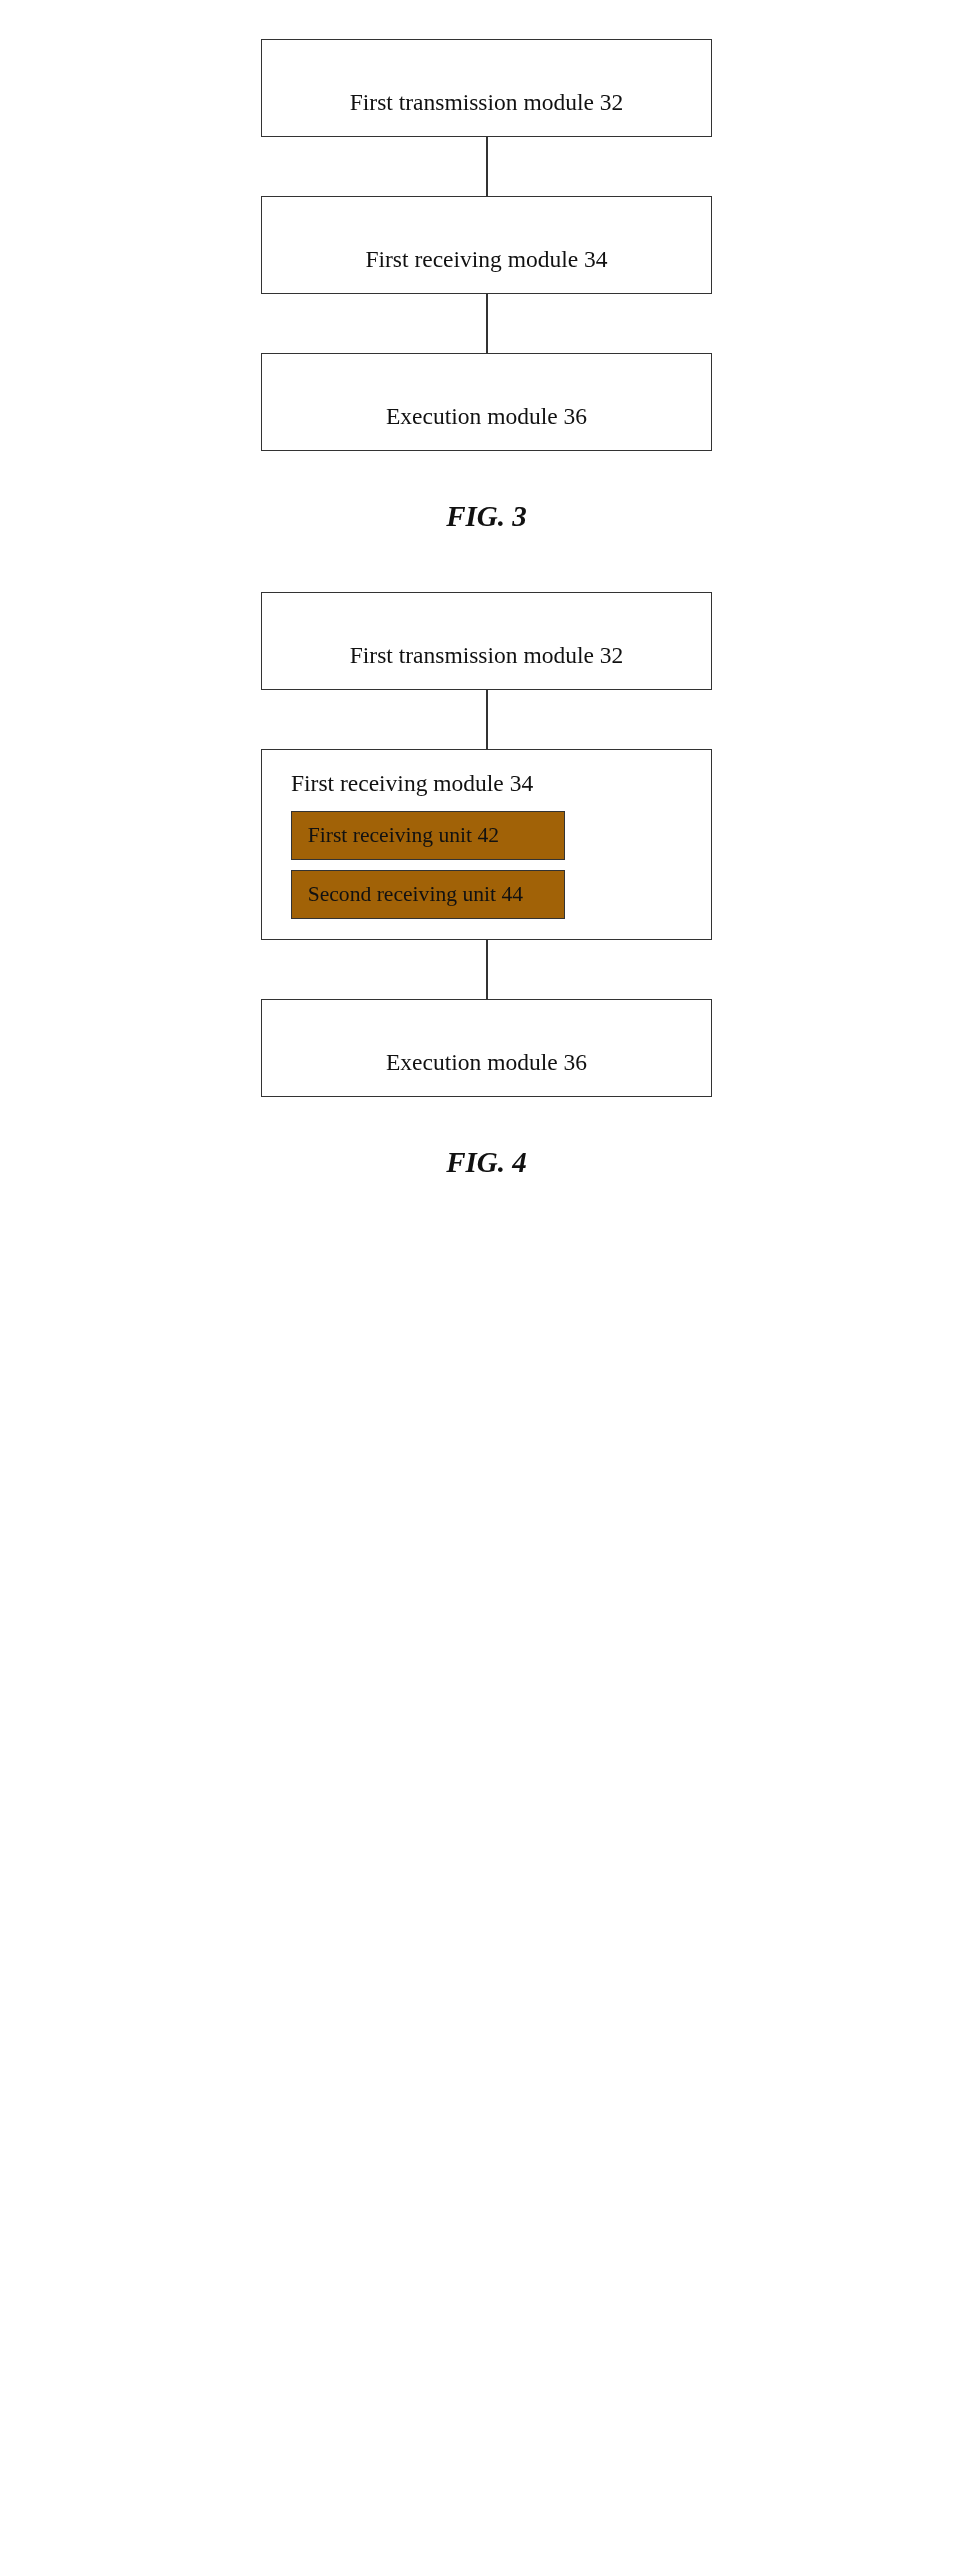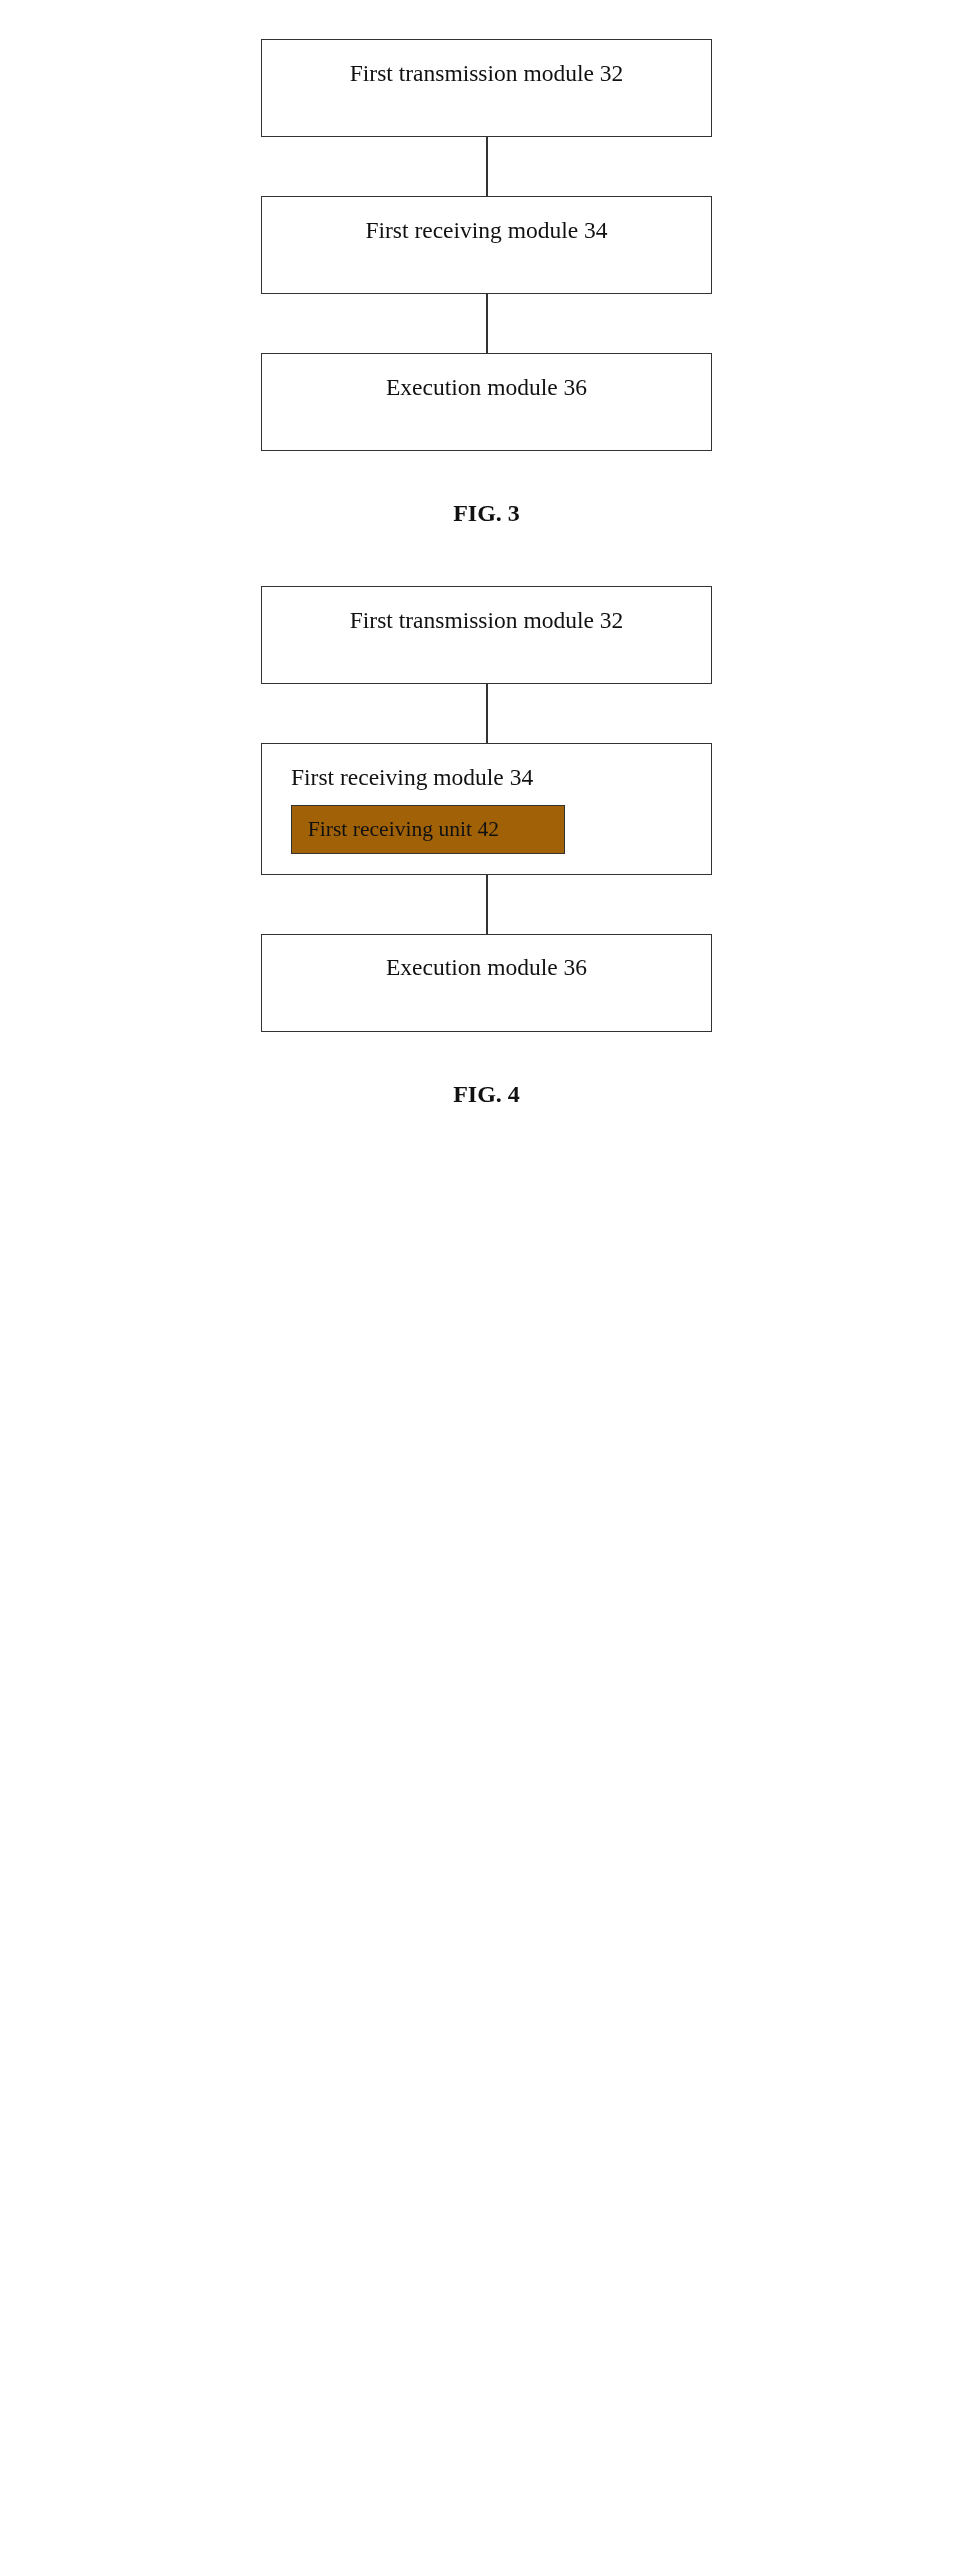--- a/index.html
+++ b/index.html
@@ -32,21 +32,21 @@
       flex-direction: column;
       align-items: center;
       width: 100%;
     }
 
     .module-box {
       border: 1.5px solid #333;
       width: 451px;
       min-height: 98px;
       display: flex;
-      align-items: flex-start;
+      align-items: flex-end;
       justify-content: center;
       font-size: 23.5px;
       color: #111;
       background: #fff;
       padding: 19.6px 29px;
       text-align: center;
     }
 
     .module-box-outer {
       border: 1.5px solid #333;
@@ -79,24 +79,25 @@
       margin-bottom: 0;
     }
 
     .connector {
       width: 2px;
       height: 59px;
       background: #333;
     }
 
     .fig-label {
-      font-size: 24px;
+      font-size: 29px;
       font-weight: bold;
       color: #111;
       margin-top: 49px;
+      font-style: italic;
     }
   </style>
 </head>
 <body>
 
 <div class="figure-section">
   <div class="diagram">
 
     <div class="module-box">
       <span>First transmission module 32</span>
@@ -128,20 +129,23 @@
 
     <div class="connector"></div>
 
     <div class="module-box-outer">
       <div class="outer-label">First receiving module 34</div>
 
       <div class="unit-box">
         <span>First receiving unit 42</span>
       </div>
 
+      <div class="unit-box">
+        <span>Second receiving unit 44</span>
+      </div>
     </div>
 
     <div class="connector"></div>
 
     <div class="module-box">
       <span>Execution module 36</span>
     </div>
 
   </div>
 

